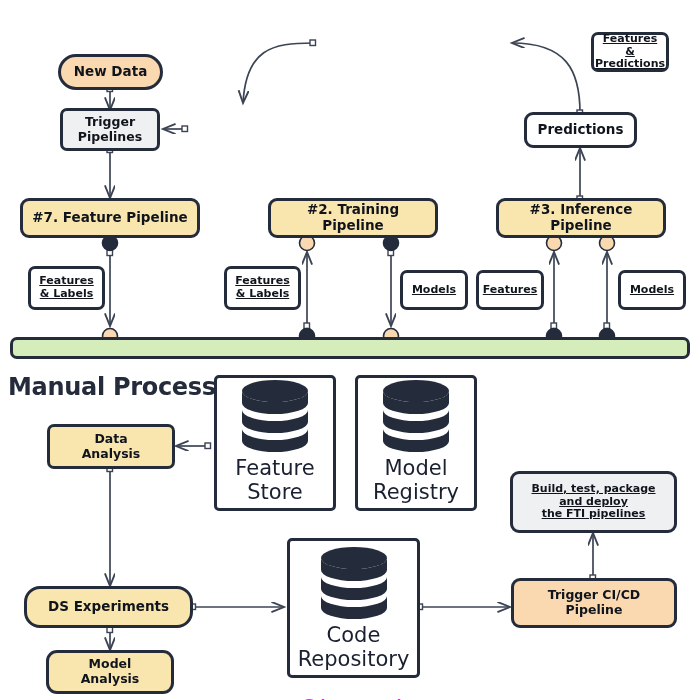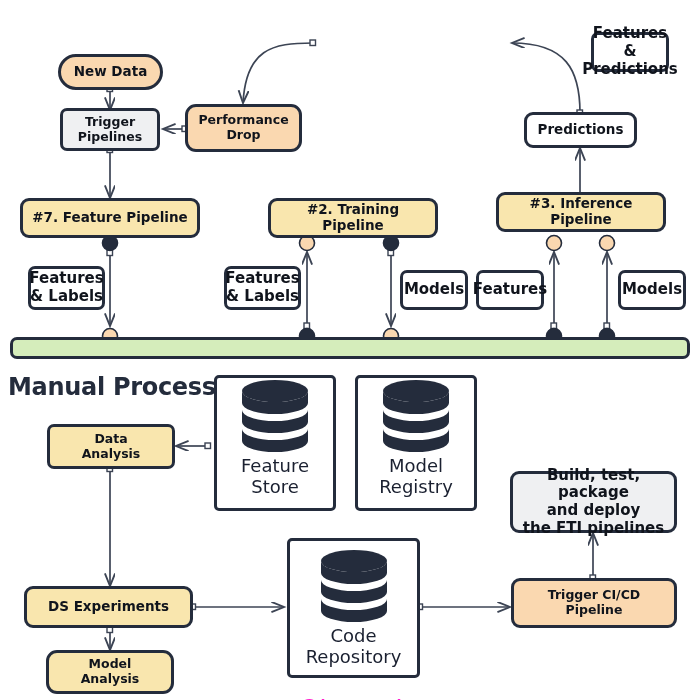--- a/index.html
+++ b/index.html
@@ -24,32 +24,32 @@
   .yellow{background:#f9e6ae;}
   .green{background:#d5edbb;}
   .grey{background:#eff0f2;}
   .white{background:#ffffff;}
 
   .r-pill{border-radius:22px;}
   .r-md{border-radius:9px;}
   .r-sm{border-radius:7px;}
   .r-lg{border-radius:11px;}
 
-  .small{font-size:15px;font-weight:700;}
+  .small{font-size:11px;font-weight:700;text-decoration:underline;}
   .med{font-size:12.5px;}
   .big{font-size:13.5px;}
 
   
   .store{
     position:absolute;box-sizing:border-box;background:#fff;
     border:3px solid #242c3c;border-radius:5px;
     display:flex;flex-direction:column;align-items:center;justify-content:flex-start;
   }
   .store .cap{
-    font-size:18px;font-weight:400;color:#1a2030;text-align:center;
+    font-size:21px;font-weight:400;color:#1a2030;text-align:center;
     line-height:1.15;white-space:pre-line;margin-top:4px;
   }
   .db{display:block;}
 
   svg.wires{position:absolute;left:0;top:0;width:700px;height:700px;pointer-events:none;}
 
   .wm{
     position:absolute;color:#ff22cc;font-size:27px;font-weight:400;
     font-family:"DejaVu Sans","Liberation Sans",sans-serif;letter-spacing:0px;
   }
@@ -139,44 +139,40 @@
 
   <div class="node peach r-pill big" style="left:58px;top:54px;width:105px;height:36px;">
     <span class="lbl">New Data</span>
   </div>
 
   <div class="node grey r-sm med" style="left:60px;top:108px;width:100px;height:43px;">
     <span class="lbl">Trigger
 Pipelines</span>
   </div>
 
-  <div class="node peach r-lg med" style="left:185px;top:104px;width:117px;height:48px;">
-    <span class="lbl">Performance
-Drop</span>
-  </div>
 
 
   <div class="node white r-sm small" style="left:591px;top:32px;width:78px;height:40px;">
     <span class="lbl">Features
 &amp; Predictions</span>
   </div>
 
   <div class="node white r-md big" style="left:524px;top:112px;width:113px;height:36px;">
     <span class="lbl">Predictions</span>
   </div>
 
   <div class="node yellow r-md big" style="left:20px;top:198px;width:180px;height:40px;">
     <span class="lbl">#7. Feature Pipeline</span>
   </div>
 
   <div class="node yellow r-md big" style="left:268px;top:198px;width:170px;height:40px;">
     <span class="lbl">#2. Training Pipeline</span>
   </div>
 
-  <div class="node yellow r-md big" style="left:496px;top:192px;width:170px;height:40px;">
+  <div class="node yellow r-md big" style="left:496px;top:198px;width:170px;height:40px;">
     <span class="lbl">#3. Inference Pipeline</span>
   </div>
 
   <div class="node white r-sm small" style="left:28px;top:266px;width:77px;height:44px;">
     <span class="lbl">Features
 &amp; Labels</span>
   </div>
   <div class="node white r-sm small" style="left:224px;top:266px;width:77px;height:44px;">
     <span class="lbl">Features
 &amp; Labels</span>
@@ -234,21 +230,21 @@
     </svg>
     <span class="cap">Code
 Repository</span>
   </div>
 
   <div class="node yellow r-sm med" style="left:47px;top:424px;width:128px;height:45px;">
     <span class="lbl">Data
 Analysis</span>
   </div>
 
-  <div class="node yellow r-md big" style="left:24px;top:586px;width:169px;height:42px;">
+  <div class="node yellow r-md big" style="left:24px;top:586px;width:169px;height:42px;border-radius:16px;">
     <span class="lbl">DS Experiments</span>
   </div>
 
   <div class="node yellow r-lg med" style="left:46px;top:650px;width:128px;height:44px;">
     <span class="lbl">Model
 Analysis</span>
   </div>
 
   <div class="node grey r-md small" style="left:510px;top:471px;width:167px;height:62px;">
     <span class="lbl">Build, test, package

